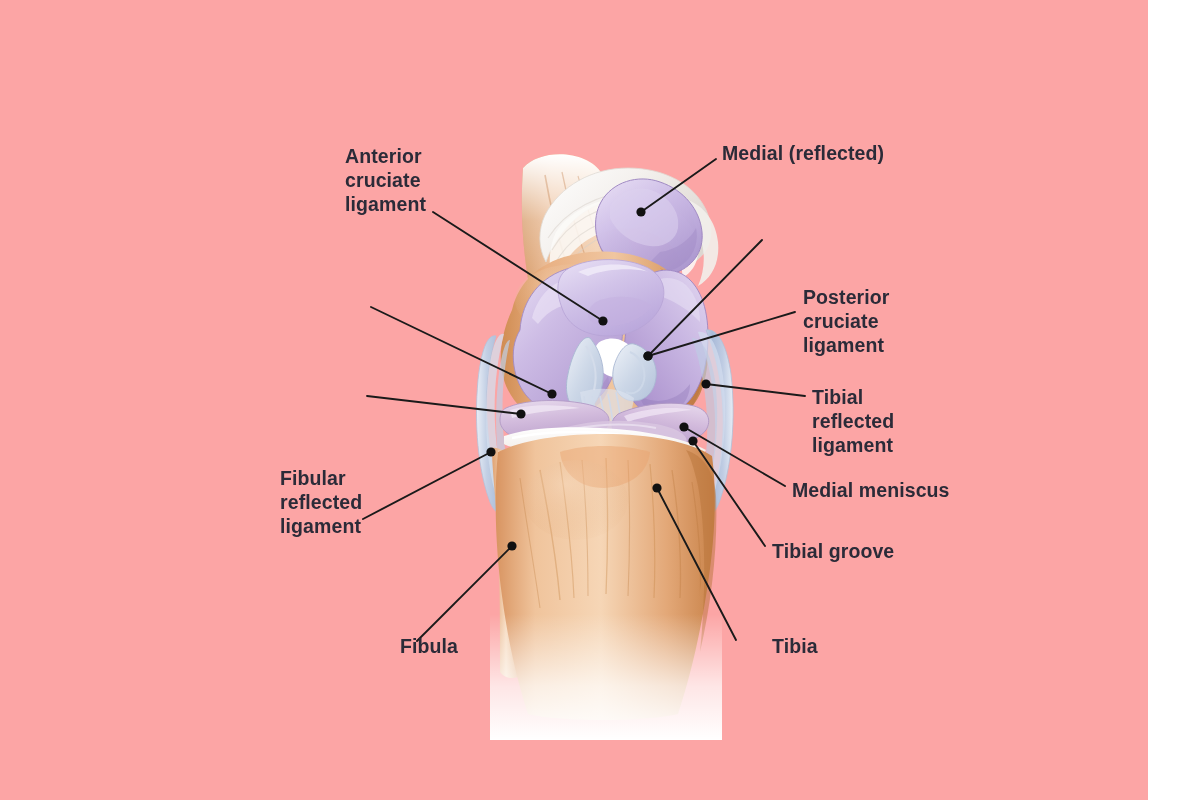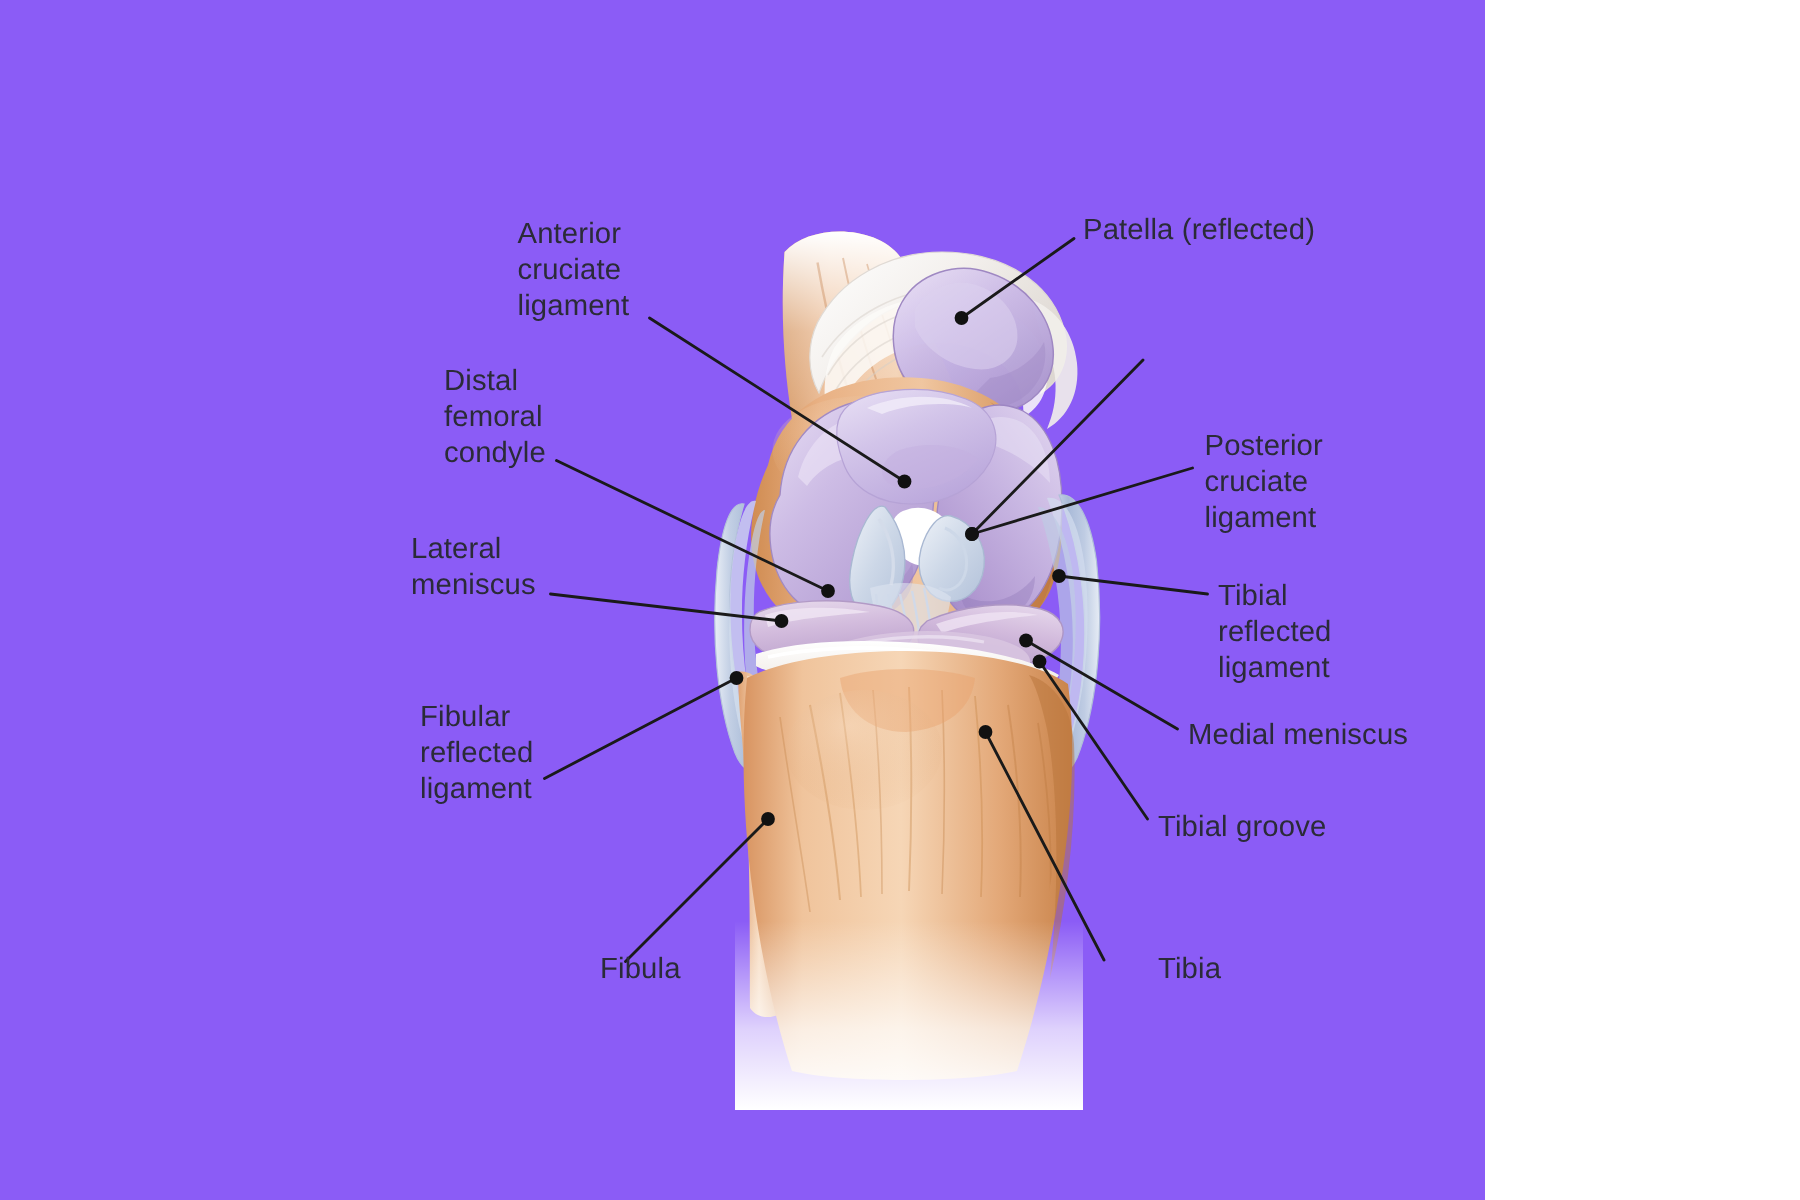--- a/index.html
+++ b/index.html
@@ -9,23 +9,24 @@
     background: #ffffff;
   }
   body {
     width: 1200px;
     height: 800px;
     overflow: hidden;
     font-family: "Liberation Sans", sans-serif;
   }
   #figure-root {
     position: relative;
-    width: 990px;
+    width: 1148px;
     height: 800px;
-    background: #8b5cf6;
+    background: #fca5a5;
+    font-weight: bold;
   }
   #anatomy-svg {
     position: absolute;
     left: 0;
     top: 0;
     width: 1200px;
     height: 800px;
   }
   .label {
     position: absolute;
@@ -359,30 +360,25 @@
         <circle cx="706" cy="384" r="4.6"></circle>
         <circle cx="684" cy="427" r="4.6"></circle>
         <circle cx="693" cy="441" r="4.6"></circle>
         <circle cx="657" cy="488" r="4.6"></circle>
       </g>
   </svg>
 
   <div class="label" style="left:345px; top:144px;">Anterior
 cruciate
 ligament</div>
-  <div class="label" style="left:296px; top:242px;">Distal
-femoral
-condyle</div>
-  <div class="label" style="left:274px; top:354px;">Lateral
-meniscus</div>
   <div class="label" style="left:280px; top:466px;">Fibular
 reflected
 ligament</div>
   <div class="label" style="left:352px; top:634px;margin-left:48px;">Fibula</div>
-  <div class="label" style="left:722px; top:141px;">Patella (reflected)</div>
+  <div class="label" style="left:722px; top:141px;">Medial (reflected)</div>
   <div class="label" style="left:803px; top:285px;">Posterior
 cruciate
 ligament</div>
   <div class="label" style="left:812px; top:385px;">Tibial
 reflected
 ligament</div>
   <div class="label" style="left:792px; top:478px;text-align:center;">Medial meniscus</div>
   <div class="label" style="left:772px; top:539px;">Tibial groove</div>
   <div class="label" style="left:772px; top:634px;">Tibia</div>
 

